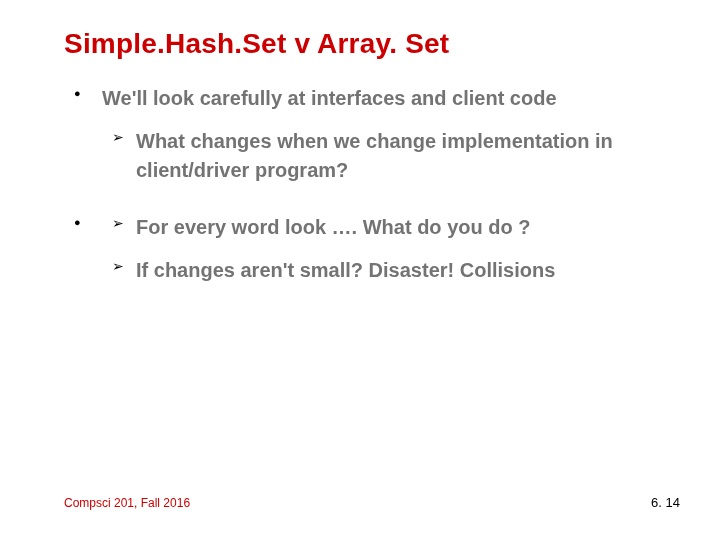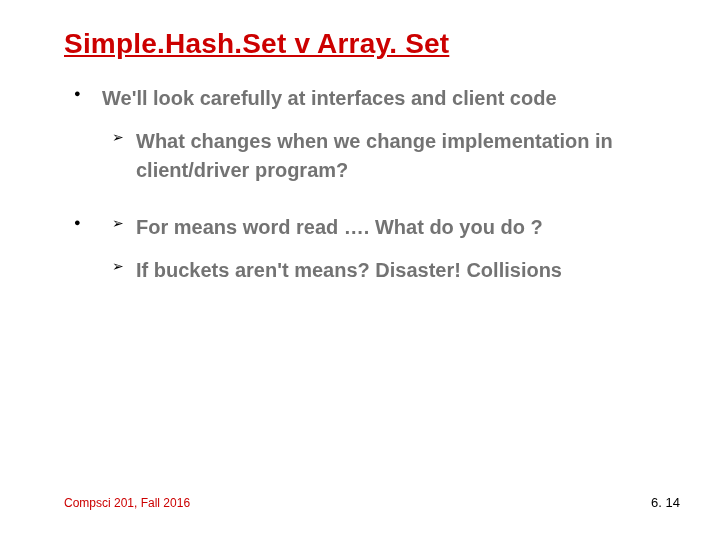--- a/index.html
+++ b/index.html
@@ -18,21 +18,20 @@
     height: 540px;
     box-sizing: border-box;
     padding: 28px 30px 0 64px;
   }
   .title {
     color: #cc0000;
     font-size: 28px;
     font-weight: bold;
     margin: 0 0 24px 0;
     letter-spacing: 0.2px;
-    text-decoration: underline;
   }
   .content {
     color: #737373;
     font-size: 20px;
     font-weight: bold;
     line-height: 1.45;
   }
   .lvl1 {
     position: relative;
     padding-left: 38px;
@@ -91,24 +90,24 @@
 
     <div class="lvl1">
       <span>We'll look carefully at interfaces and client code</span>
       <div class="lvl2">
         <span>What changes when we change implementation in client/driver program?</span>
       </div>
     </div>
 
     <div class="lvl1">
       <div class="lvl2">
-        <span>For means word read …. What do you do ?</span>
+        <span>For every word look …. What do you do ?</span>
       </div>
       <div class="lvl2">
-        <span>If buckets aren't means?  Disaster! Collisions</span>
+        <span>If changes aren't small?  Disaster! Collisions</span>
       </div>
     </div>
 
   </div>
 
   <div class="footer-left">Compsci 201, Fall 2016</div>
   <div class="footer-right">6. 14</div>
 
 </div>
 

